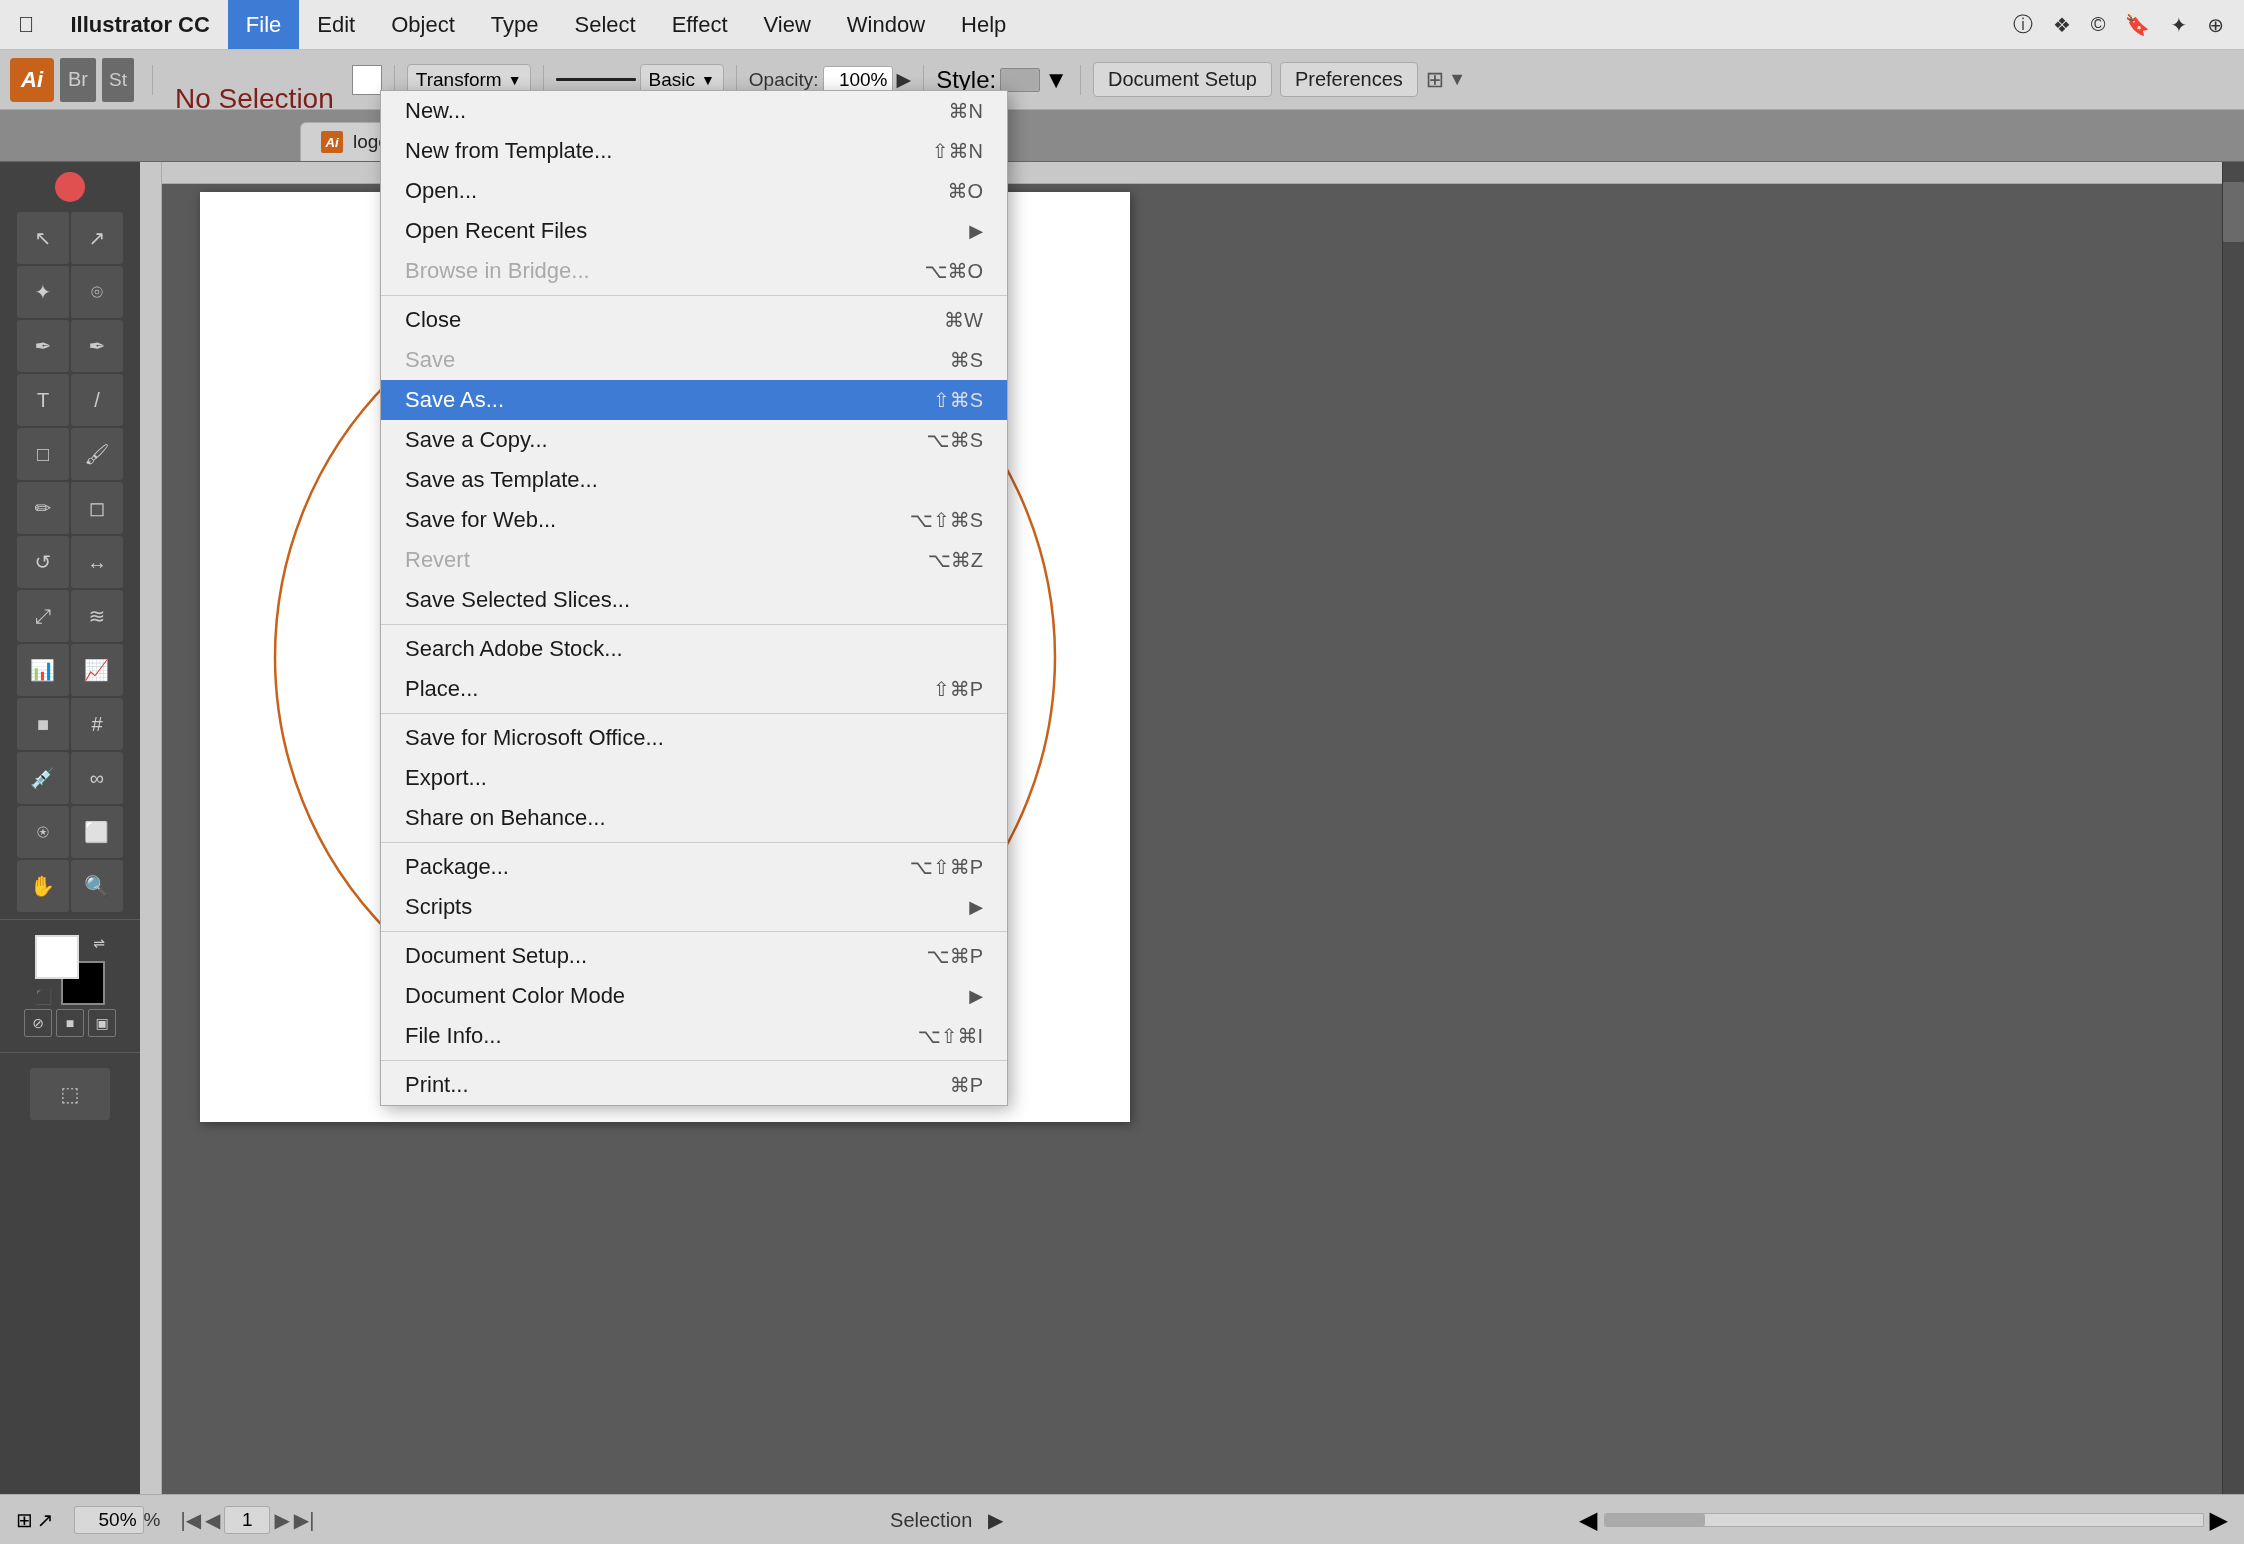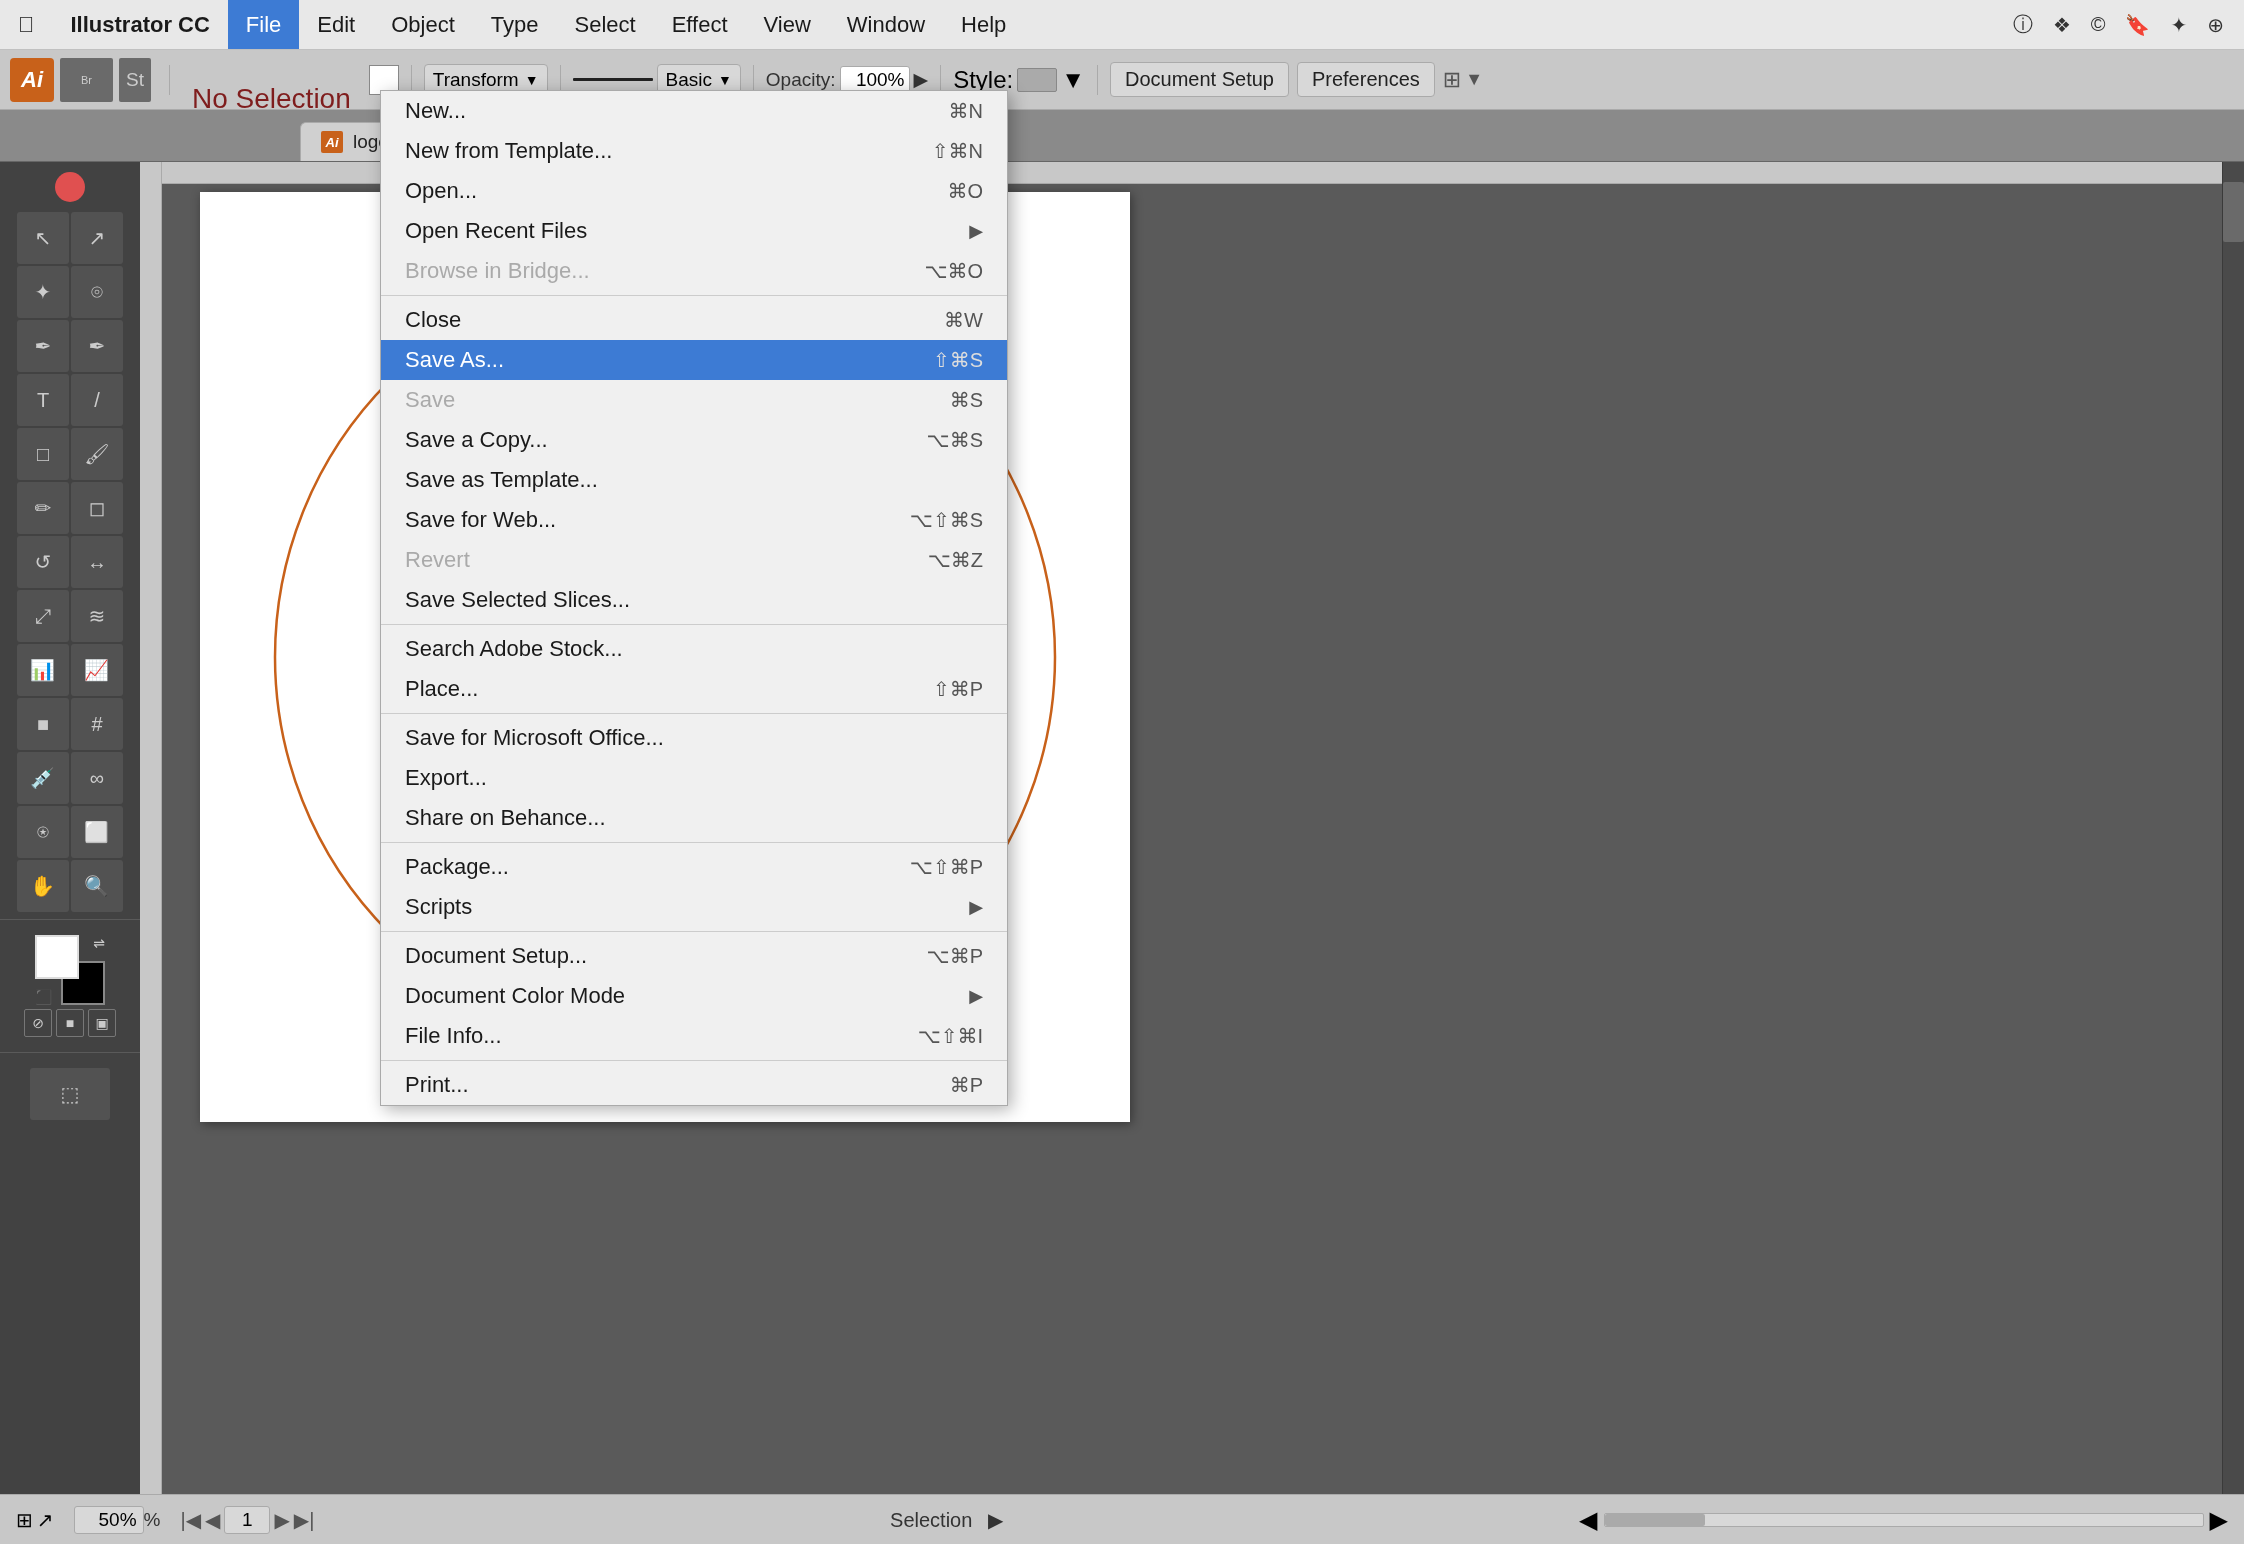--- a/index.html
+++ b/index.html
@@ -459,21 +459,21 @@
     <span>🔖</span>
     <span>✦</span>
     <span>⊕</span>
   </div>
 </div>
 
 <div class="toolbar">
 
   <div style="display:flex;align-items:center;gap:6px;margin-right:6px;">
     <div style="width:44px;height:44px;background:#c8611a;border-radius:4px;display:flex;align-items:center;justify-content:center;font-size:22px;font-weight:bold;color:white;font-style:italic;">Ai</div>
-    <div style="width:53px;height:44px;background:#6a6a6a;border-radius:2px;display:flex;align-items:center;justify-content:center;font-size:11px;color:#ccc;">Br</div>
+    <div style="width:36px;height:44px;background:#6a6a6a;border-radius:2px;display:flex;align-items:center;justify-content:center;font-size:20px;color:#ccc;">Br</div>
     <div style="width:32px;height:44px;background:#6a6a6a;border-radius:2px;display:flex;align-items:center;justify-content:center;font-size:19px;color:#ccc;">St</div>
   </div>
   <div class="toolbar-separator"></div>
 
   <div class="no-selection">No Selection</div>
 
   <div class="color-box"></div>
 
   <div class="toolbar-separator"></div>
 
@@ -673,28 +673,28 @@
     <span>Browse in Bridge...</span>
     <span class="shortcut">⌥⌘O</span>
   </div>
   <div class="menu-separator"></div>
 
   <div class="menu-item">
     <span>Close</span>
     <span class="shortcut">⌘W</span>
   </div>
 
+  <div class="menu-item disabled">
+    <span>Save</span>
+    <span class="shortcut">⌘S</span>
+  </div>
+
   <div class="menu-item active">
     <span>Save As...</span>
     <span class="shortcut">⇧⌘S</span>
-  </div>
-
-  <div class="menu-item disabled">
-    <span>Save</span>
-    <span class="shortcut">⌘S</span>
   </div>
 
   <div class="menu-item">
     <span>Save a Copy...</span>
     <span class="shortcut">⌥⌘S</span>
   </div>
 
   <div class="menu-item">
     <span>Save as Template...</span>
     <span class="shortcut"></span>

